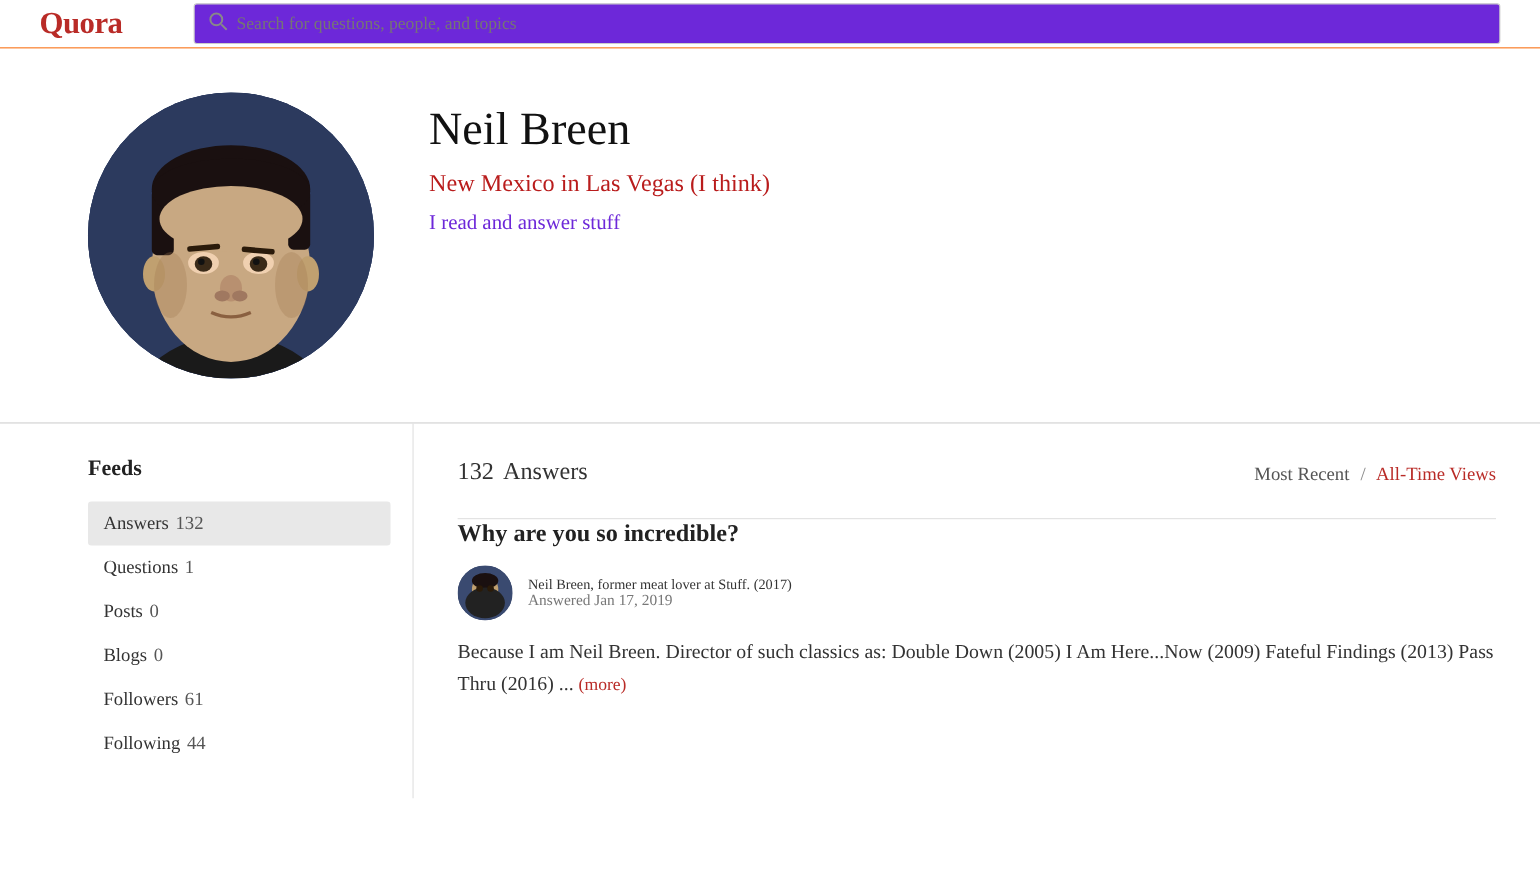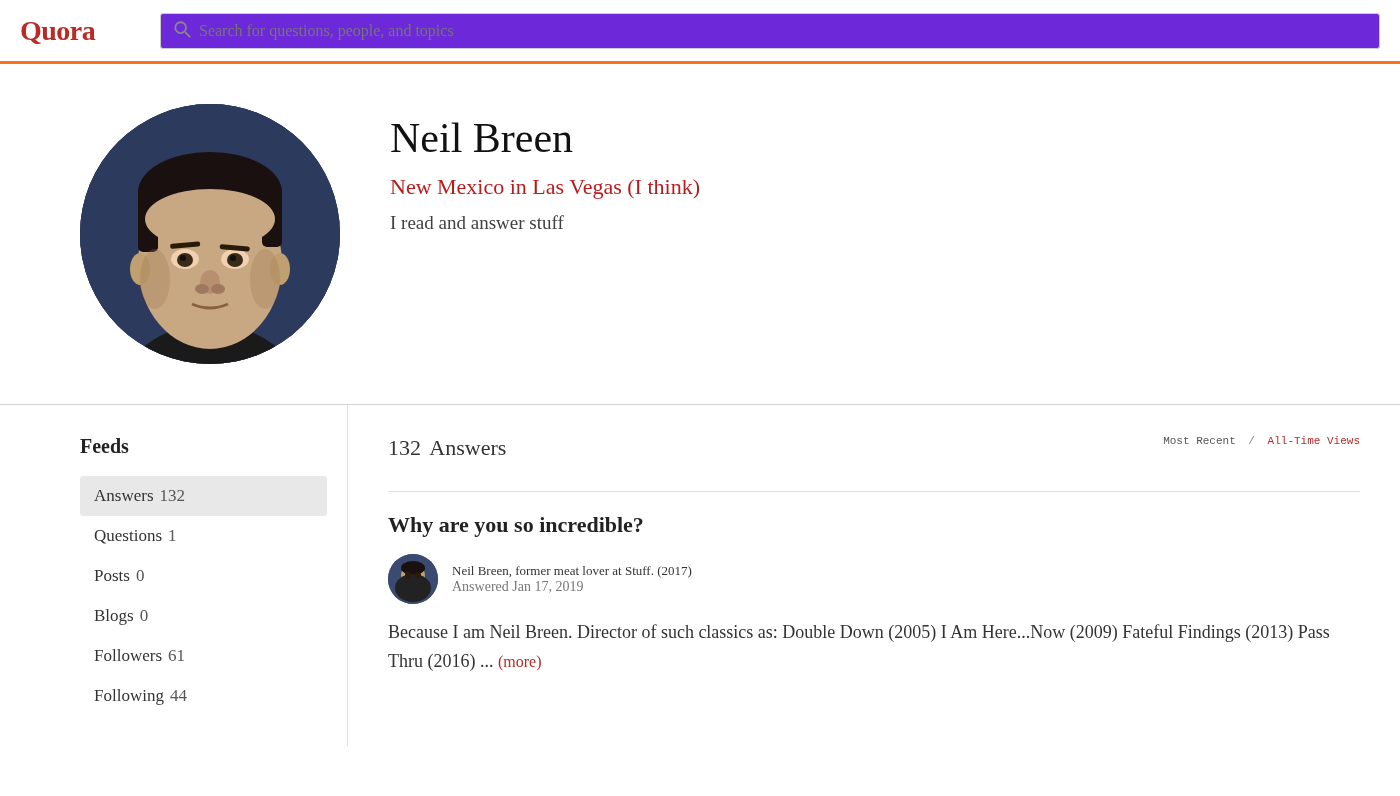--- a/index.html
+++ b/index.html
@@ -2,24 +2,24 @@
 <html><head>
   <meta charset="utf-8">
   <style>
     * { margin: 0; padding: 0; box-sizing: border-box; }
     body { font-family: Georgia, 'Times New Roman', serif; background: #fff; color: #222; font-size: 16px; }
 
     
     .header {
       display: flex;
       align-items: center;
-      padding: 8px 20px;
-      border-bottom: 3px solid #f97316;
+      padding: 8px 36px;
+      border-bottom: 1px solid #f97316;
       background: #fff;
-      height: 64px;
+      height: 44px;
     }
     .logo {
       font-size: 28px;
       font-weight: bold;
       color: #b92b27;
       font-family: Georgia, serif;
       margin-right: 20px;
       letter-spacing: -0.5px;
       text-decoration: none;
       min-width: 120px;
@@ -91,40 +91,40 @@
       margin-bottom: 12px;
     }
     .profile-location {
       font-size: 22px;
       color: #b91c1c;
       font-family: Georgia, serif;
       margin-bottom: 12px;
     }
     .profile-bio {
       font-size: 19px;
-      color: #404040;
+      color: #6d28d9;
       font-family: Georgia, serif;
     }
 
     
     .divider {
       border: none;
       border-top: 1px solid #d0d0d0;
       margin: 0 0 0 0;
     }
 
     
     .main-content {
       display: flex;
       padding: 0;
     }
 
     
     .sidebar {
-      width: 348px;
+      width: 376px;
       flex-shrink: 0;
       padding: 30px 20px 30px 80px;
       border-right: 1px solid #e0e0e0;
     }
     .feeds-title {
       font-size: 20px;
       font-weight: bold;
       color: #222;
       font-family: Georgia, serif;
       margin-bottom: 18px;
@@ -158,58 +158,57 @@
       align-items: center;
     }
 
     
     .content-area {
       flex: 1;
       padding: 30px 40px;
     }
     .content-header {
       display: flex;
-      align-items: flex-start;
+      align-items: flex-end;
       justify-content: space-between;
       margin-bottom: 30px;
     }
     .content-title {
       font-size: 22px;
       font-family: Georgia, serif;
       color: #333;
     }
     .content-title-count {
       font-weight: normal;
       margin-right: 4px;
     }
     .content-title-label {
       font-weight: normal;
     }
     .sort-links {
-      font-size: 11px;
-      font-family: Liberation Mono, monospace;
+      font-size: 17px;
+      font-family: Liberation Serif, serif;
       color: #555;
     }
     .sort-active {
       color: #555;
       font-weight: normal;
     }
     .sort-separator {
       margin: 0 6px;
       color: #888;
     }
     .sort-link {
       color: #b92b27;
       text-decoration: none;
     }
 
     
     .answer-item {
       border-top: 1px solid #e0e0e0;
-      padding-top: 20px;
     }
     .answer-question {
       font-size: 22px;
       font-family: Georgia, serif;
       font-weight: bold;
       color: #222;
       margin-bottom: 16px;
     }
     .answer-meta {
       display: flex;

